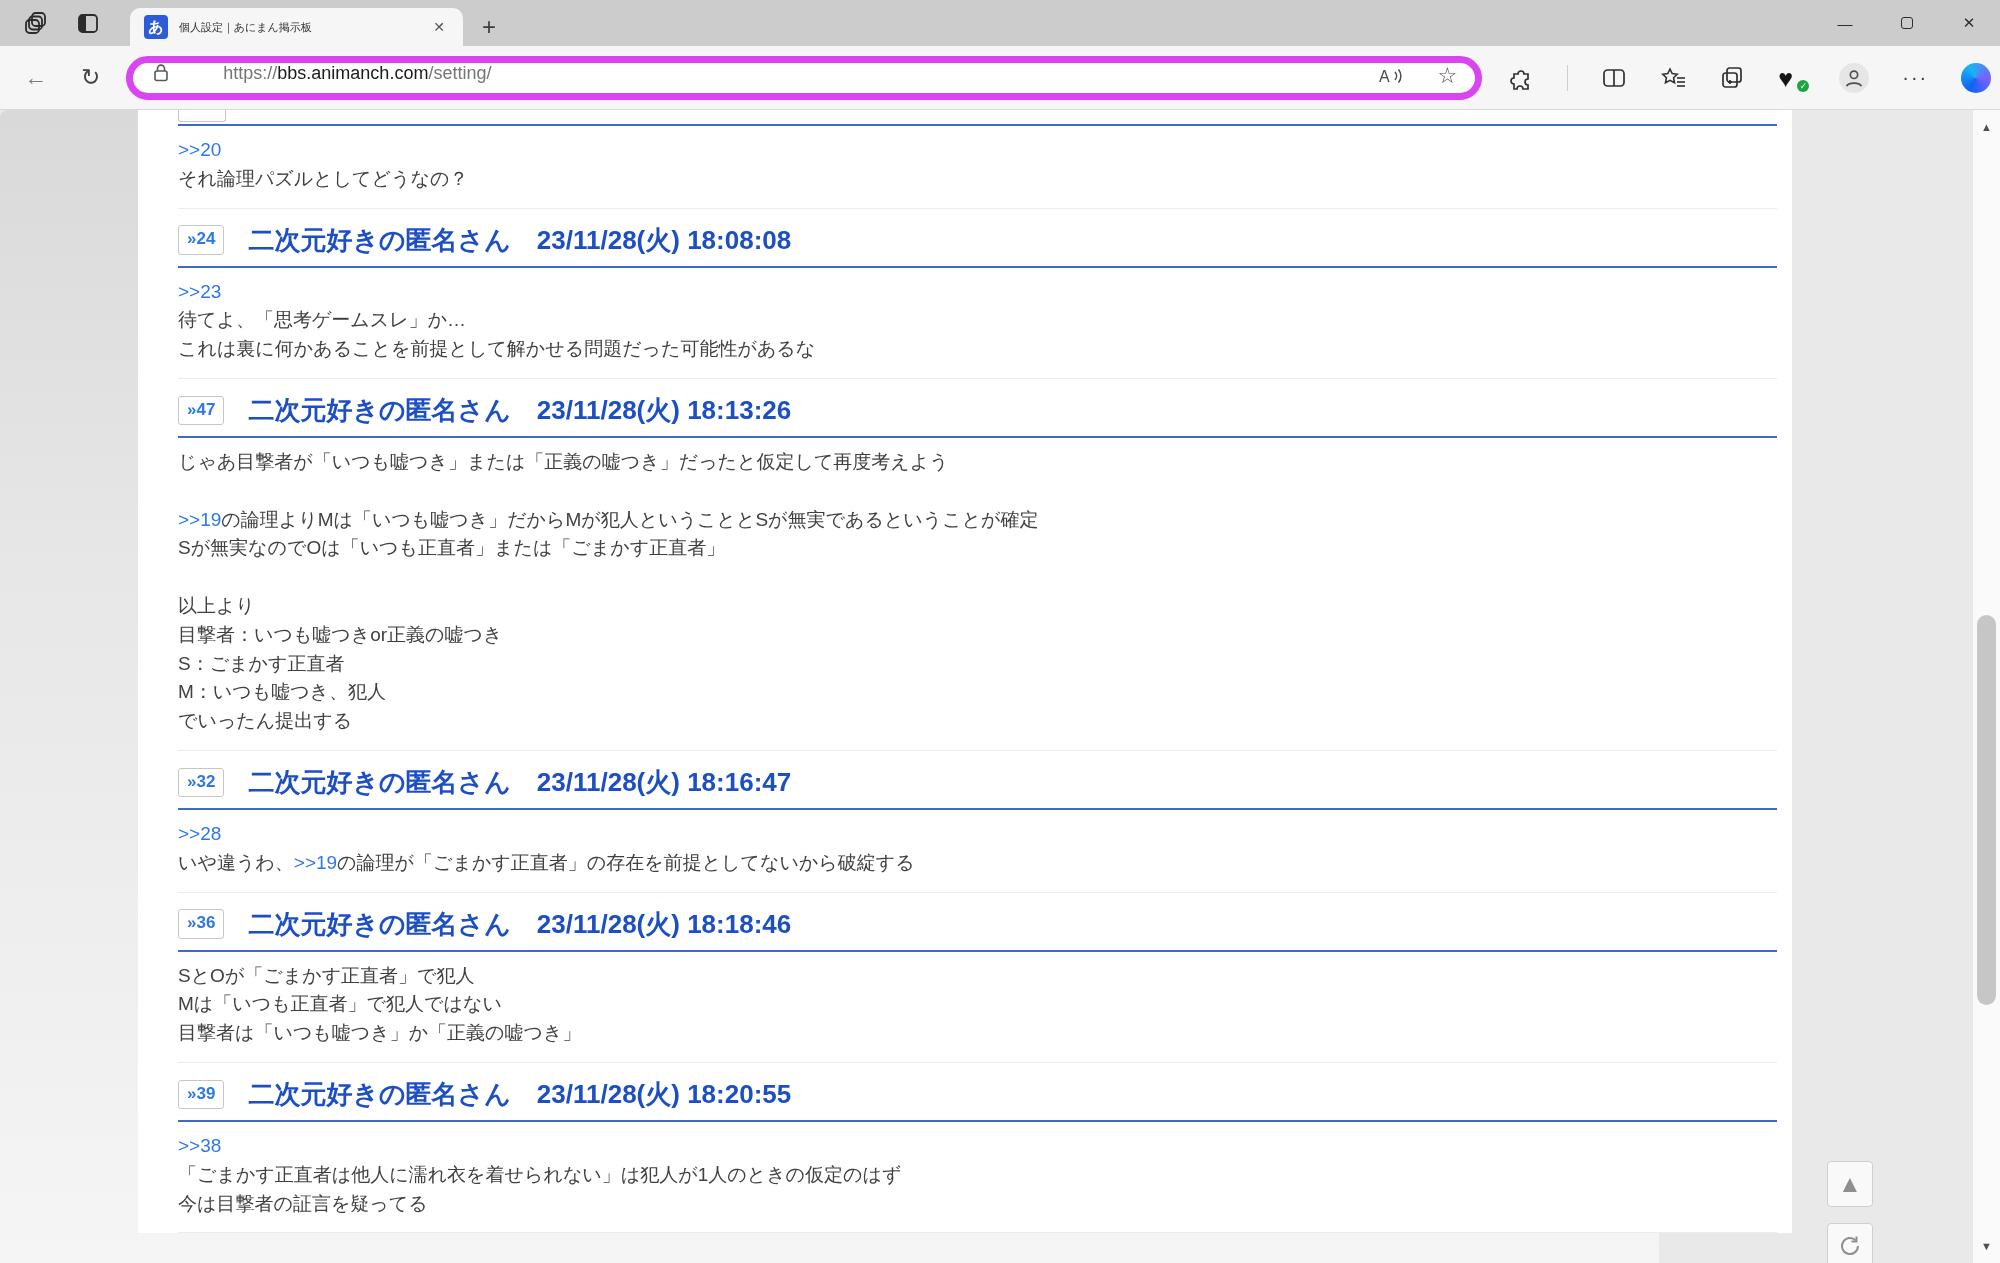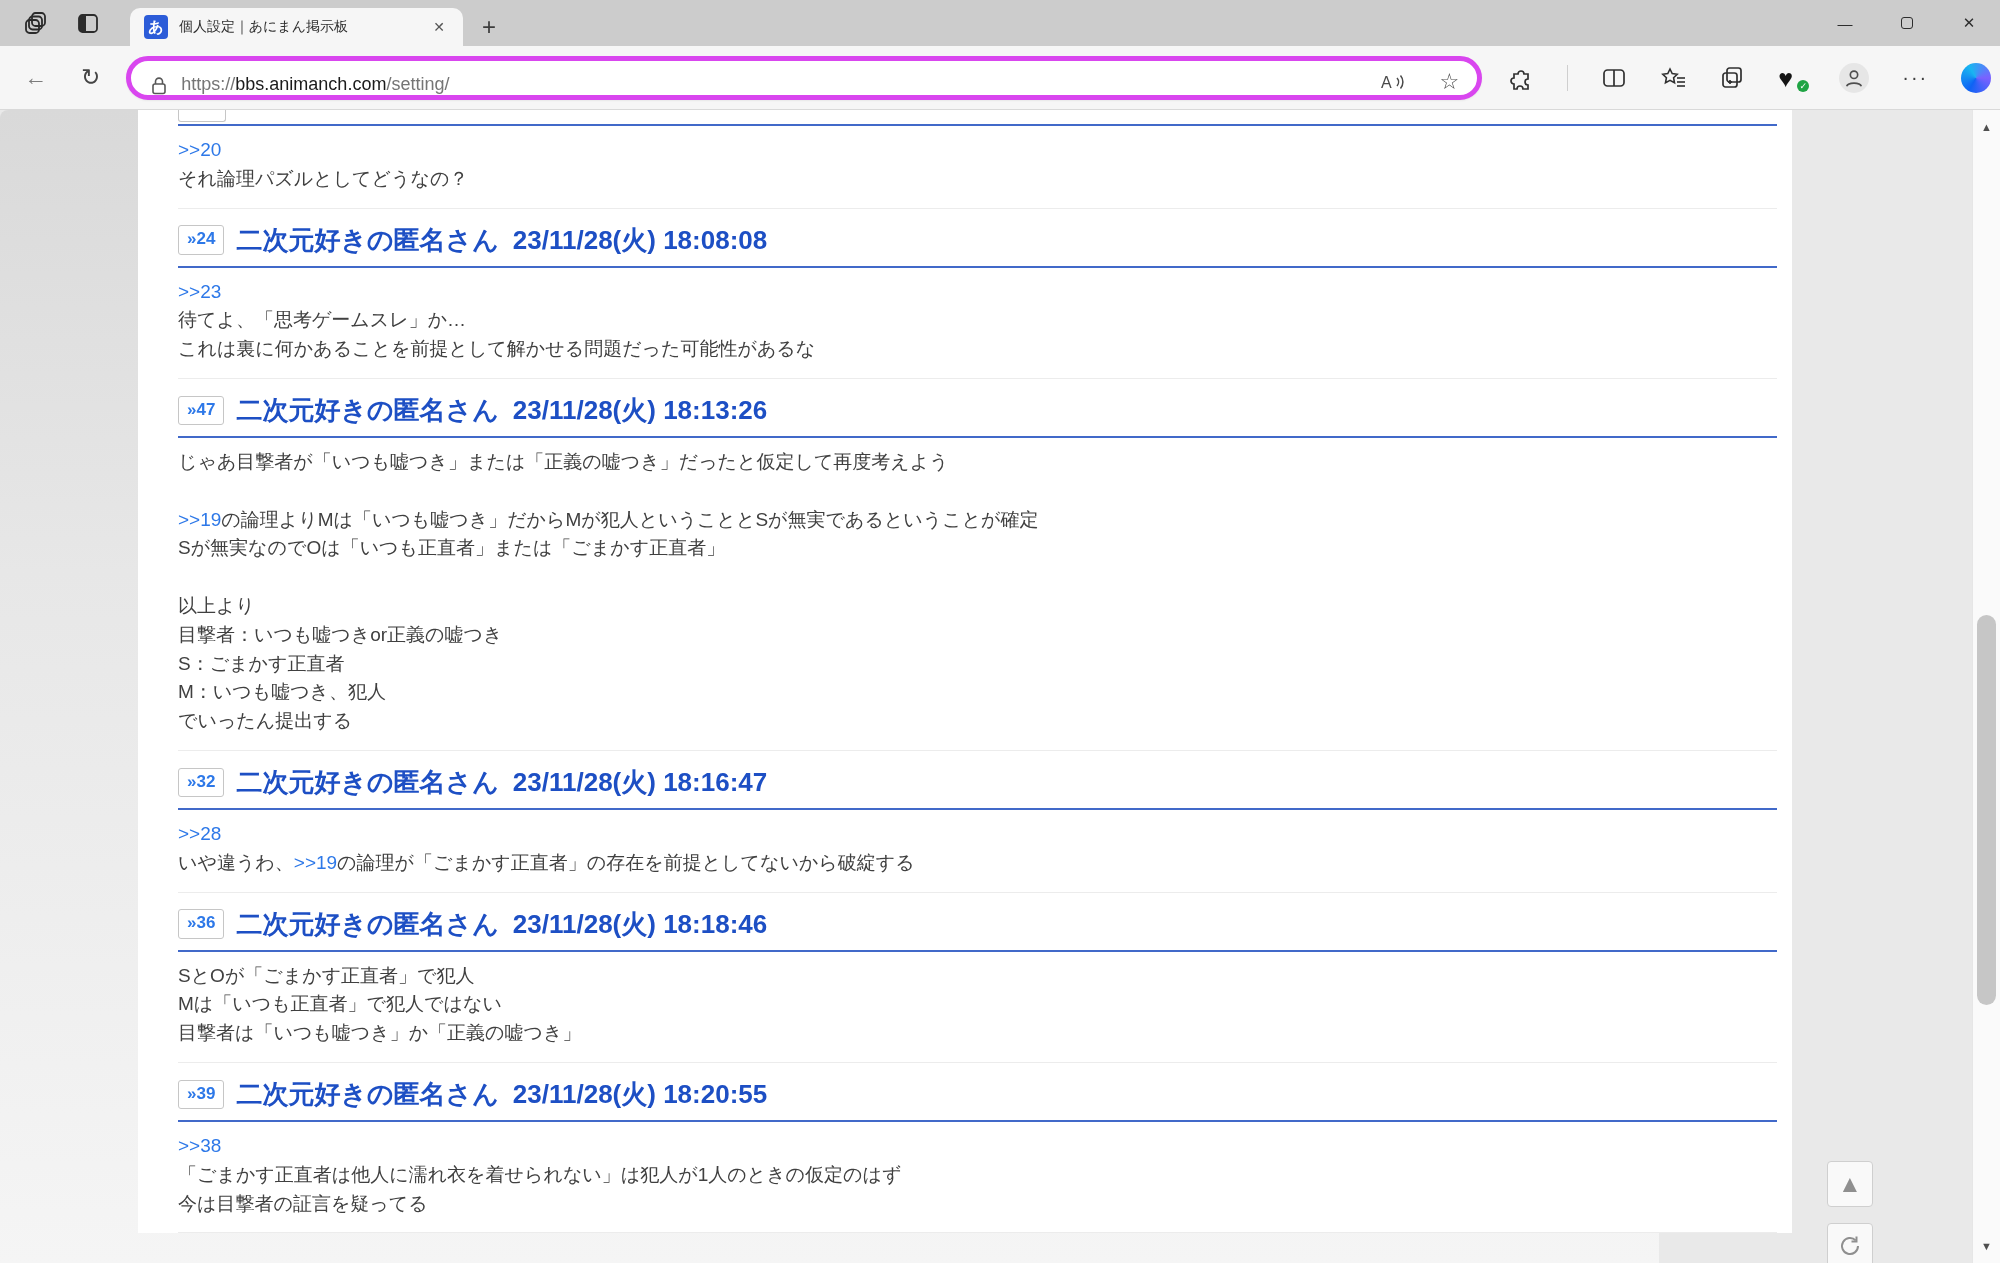--- a/index.html
+++ b/index.html
@@ -10,36 +10,36 @@
   
   .tabbar { position:absolute; top:0; left:0; width:2000px; height:46px;
     background:#cccccc; display:flex; align-items:center; }
   .tabbar-left { display:flex; align-items:center; gap:24px; padding:0 18px 0 22px; }
   .chrome-icon { width:28px; height:28px; display:flex; align-items:center; justify-content:center; color:#2b2b2b; }
   .tab { position:absolute; left:130px; top:8px; width:333px; height:38px;
     background:#f6f6f6; border-radius:10px 10px 0 0; display:flex; align-items:center;
     padding:0 12px 0 14px; gap:11px; }
   .favicon { width:24px; height:24px; border-radius:4px; background:var(--favicon-blue,#2c5cd8);
     color:#fff; font-size:15px; font-weight:bold; display:flex; align-items:center; justify-content:center; flex:none; }
-  .tab-title { font-size:14px; color:#2e2e2e; white-space:nowrap; overflow:hidden; flex:1; }
+  .tab-title { font-size:11px; color:#2e2e2e; white-space:nowrap; overflow:hidden; flex:1; }
   .tab-close { font-size:14px; color:#555; padding:2px 6px; flex:none; }
   .newtab-btn { position:absolute; left:472px; top:10px; font-size:24px; font-weight:300; color:#3c3c3c;
     width:34px; height:34px; display:flex; align-items:center; justify-content:center; }
   .win-controls { position:absolute; right:0; top:0; height:46px; display:flex; }
   .win-btn { width:62px; height:46px; display:flex; align-items:center; justify-content:center;
     color:#2d2d2d; font-size:15px; }
   .max-box { width:12px; height:12px; border:1.6px solid #2d2d2d; border-radius:3px; display:inline-block; }
 
   .toolbar { position:absolute; top:46px; left:0; width:2000px; height:64px; background:#f6f6f6;
     border-bottom:1px solid #d9d9d9; display:flex; align-items:center; }
   .nav-icons { display:flex; align-items:center; gap:34px; padding:0 26px 0 24px; }
   .nav-glyph { font-size:23px; color:#7c7c7c; }
   .nav-glyph.dark { color:#444; }
-  .url-pill { width:1356px; height:44px; background:#ffffff; border:5px solid #d946ef; border-radius:22px;
-    box-shadow:0 1px 2px rgba(0,0,0,.06); display:flex; align-items:flex-end; padding:0 18px 0 20px; }
+  .url-pill { width:1356px; height:44px; background:#ffffff; border:7px solid #d946ef; border-radius:22px;
+    box-shadow:0 1px 2px rgba(0,0,0,.06); display:flex; align-items:flex-start; padding:0 18px 0 20px;gap:40px; }
   .url-text { font-size:18px; margin-left:14px; flex:1; white-space:nowrap; }
   .url-dim { color:#757575; }
   .url-host { color:#1b1b1b; }
   .pill-right { display:flex; align-items:center; gap:34px; margin-left:auto; }
   .tb-right { display:flex; align-items:center; gap:33px; margin-left:26px; }
   .tb-divider { width:1px; height:26px; background:#cfcfcf; }
   .star-glyph { font-size:22px; color:#4c4c4c; }
   .dots-glyph { font-size:20px; letter-spacing:2px; color:#3f3f3f; }
   .avatar-circle { width:30px; height:30px; border-radius:50%; background:#e6e6e6;
     display:flex; align-items:center; justify-content:center; }
@@ -51,21 +51,21 @@
     background:#1fa444; color:#fff; font-size:9px; line-height:12px; text-align:center; }
 
   
   .content { position:absolute; top:110px; left:0; width:1659px; height:1153px;
     background:linear-gradient(180deg,#d9d9d9 0%,#e7e7e7 40%,#f5f5f5 100%);
     border-top-left-radius:8px; }
   .panel { position:absolute; left:138px; top:0; width:1654px; background:#ffffff;
     padding:0 15px 0 40px; }
 
   .post { border-bottom:1px solid #ececec; padding:12px 0 14px; }
-  .post-header { display:flex; align-items:center; gap:12px; margin:2px 0 8px; }
+  .post-header { display:flex; align-items:center; gap:24px; margin:2px 0 8px; }
   .res-box { border:1px solid #c6c6c6; border-radius:3px; background:#fff; padding:3px 8px 4px;
     font-size:17px; font-weight:bold; color:var(--link-blue,#2d78e8); line-height:1.2; }
   .post-name, .post-date { font-size:26px; font-weight:bold; color:var(--header-blue,#1d4fc4); }
   .post-date { margin-left:2px; }
   .post-hr { border:none; border-top:2px solid var(--hr-blue,#4169c9); margin:0 0 10px; }
   .post-body { font-size:19px; line-height:28.8px; color:#404040; }
   .res-link { color:var(--link-blue,#2d78e8); cursor:pointer; }
   .cut-box { width:48px; height:12px; border:1px solid #c6c6c6; border-top:none;
     border-radius:0 0 3px 3px; margin-bottom:0; }
   .post.partial { padding-top:0; }

